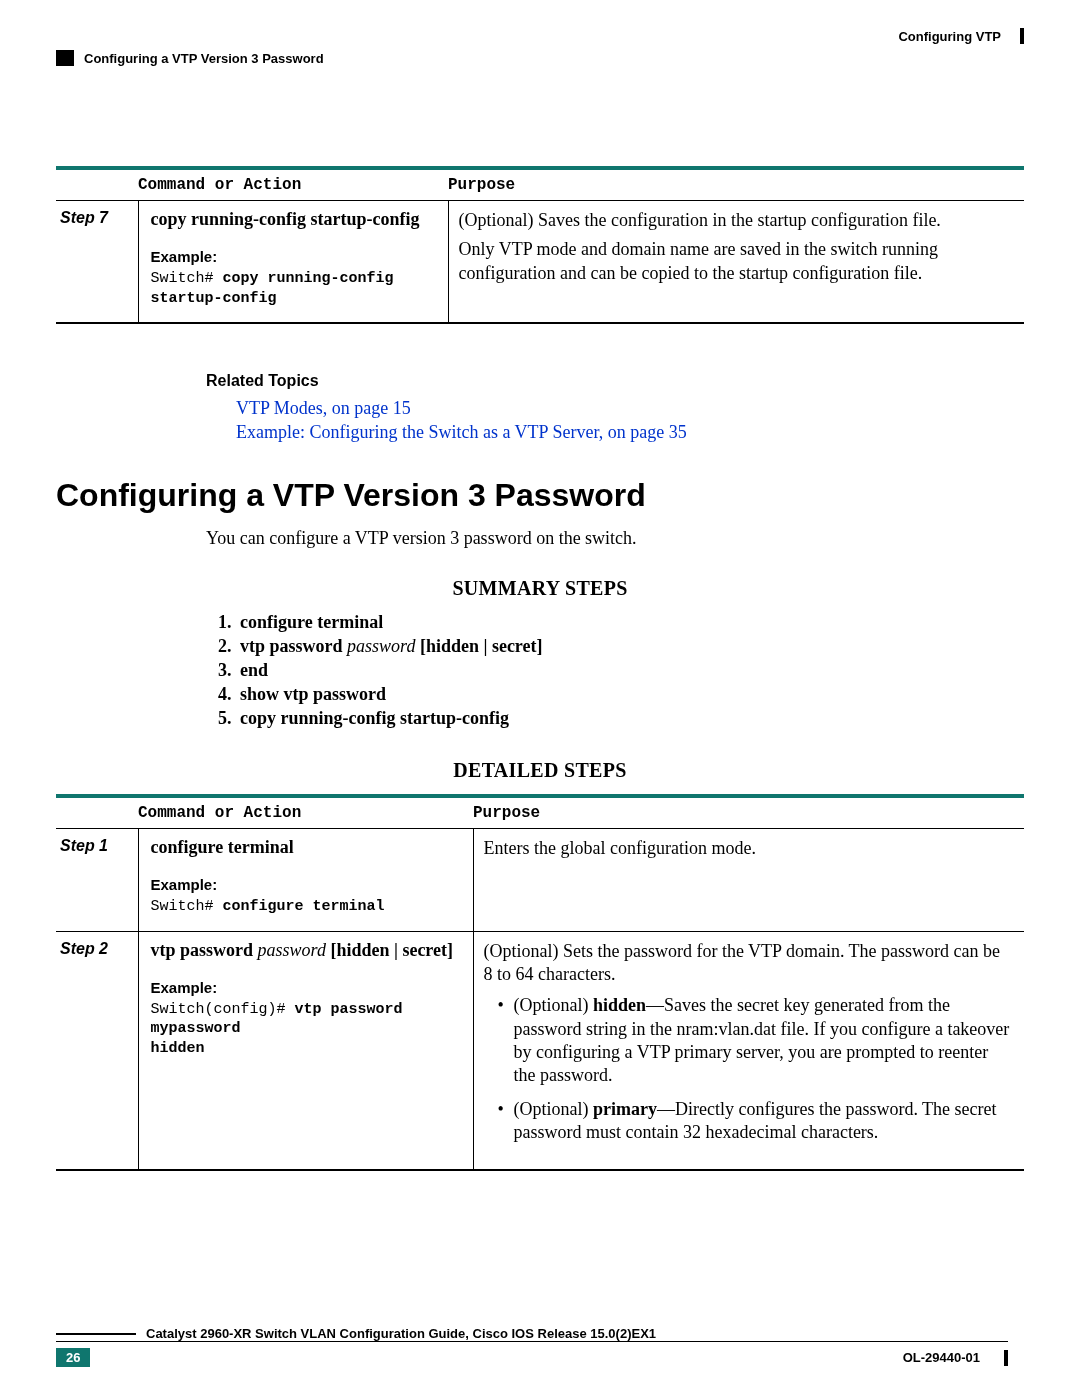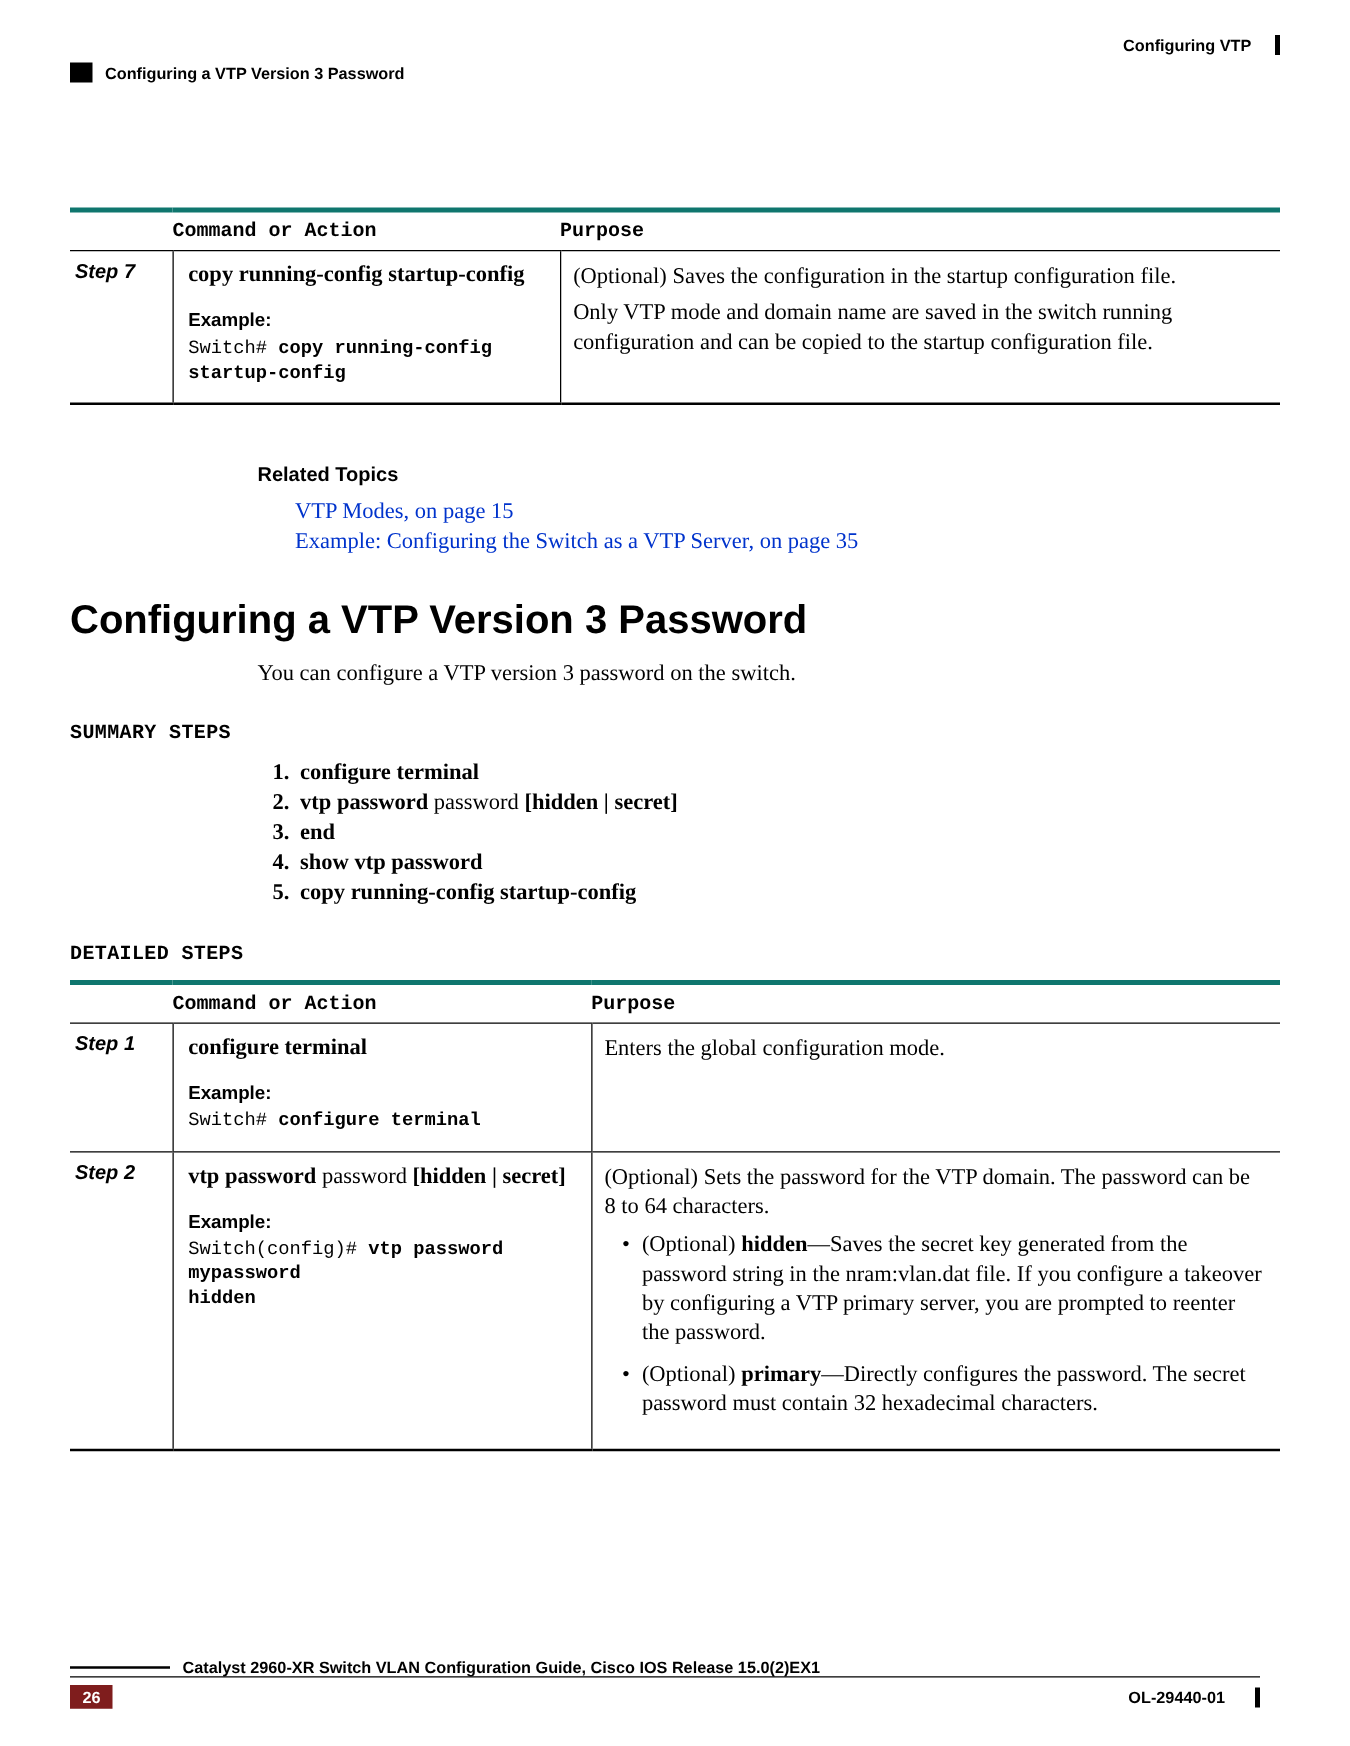--- a/index.html
+++ b/index.html
@@ -116,36 +116,37 @@
 
   h1.section-title {
     font-family: Arial, Helvetica, sans-serif;
     font-weight: bold;
     font-size: 32px;
     margin-bottom: 14px;
   }
   .intro { margin-left: 150px; margin-bottom: 28px; }
 
   .steps-heading {
-    font-family: Liberation Mono, monospace;
-    font-weight: bold;
-    font-size: 16px;
+    font-family: Liberation Serif, serif;
+    font-weight: bold;
+    font-size: 20px;
     letter-spacing: 0.3px;
     margin-bottom: 12px;
+    text-align: center;
   }
 
   ol.summary {
     margin-left: 180px;
     margin-bottom: 30px;
     font-weight: bold;
     font-family: "Times New Roman", serif;
     font-size: 18px;
   }
   ol.summary li { margin: 3px 0; padding-left: 4px; }
-  .italic { font-weight: normal; }
+  .italic { font-style: italic; font-weight: normal; }
   .normal { font-weight: normal; }
 
   .purpose-p { margin-bottom: 6px; line-height: 1.3; }
   ul.purpose-list { margin: 8px 0 0 30px; list-style: none; }
   ul.purpose-list li { position: relative; margin-bottom: 10px; line-height: 1.3; }
   ul.purpose-list li::before { content: "•"; position: absolute; left: -16px; }
 
   .footer {
     position: absolute;
     bottom: 30px;
@@ -164,21 +165,21 @@
     font-weight: bold;
     font-size: 13px;
   }
   .footer-row2 {
     display: flex;
     justify-content: space-between;
     align-items: center;
     margin-top: 4px;
   }
   .page-badge {
-    background: #7f1d1d;
+    background: #0f766e;
     color: #fff;
     font-family: Arial, Helvetica, sans-serif;
     font-weight: bold;
     font-size: 13px;
     padding: 2px 10px;
   }
   .footer-right {
     font-family: Arial, Helvetica, sans-serif;
     font-weight: bold;
     font-size: 13px;

